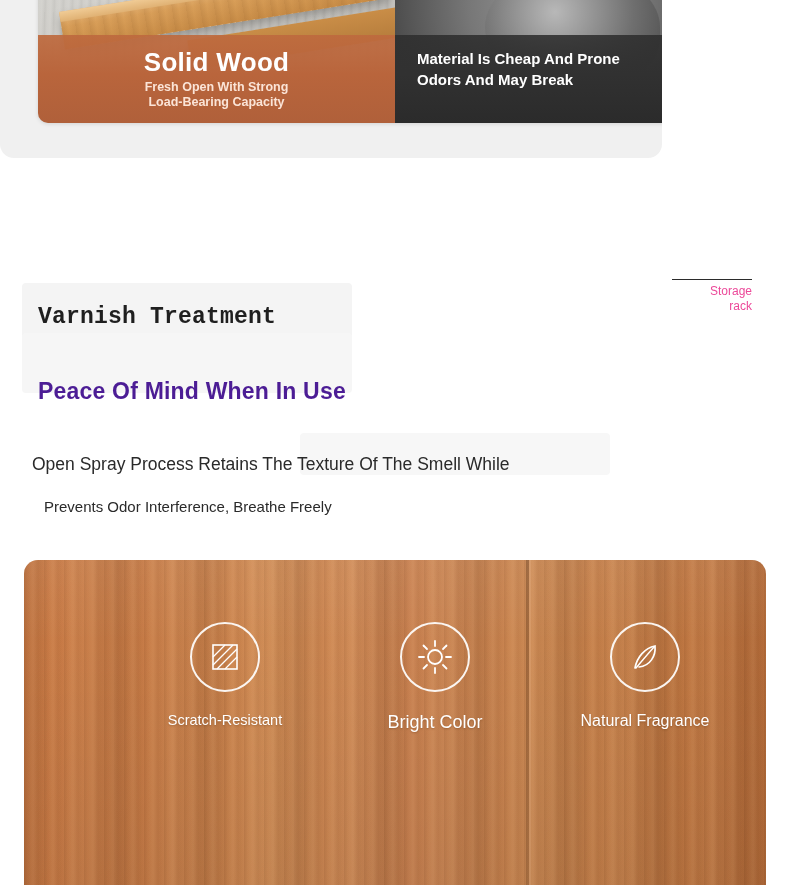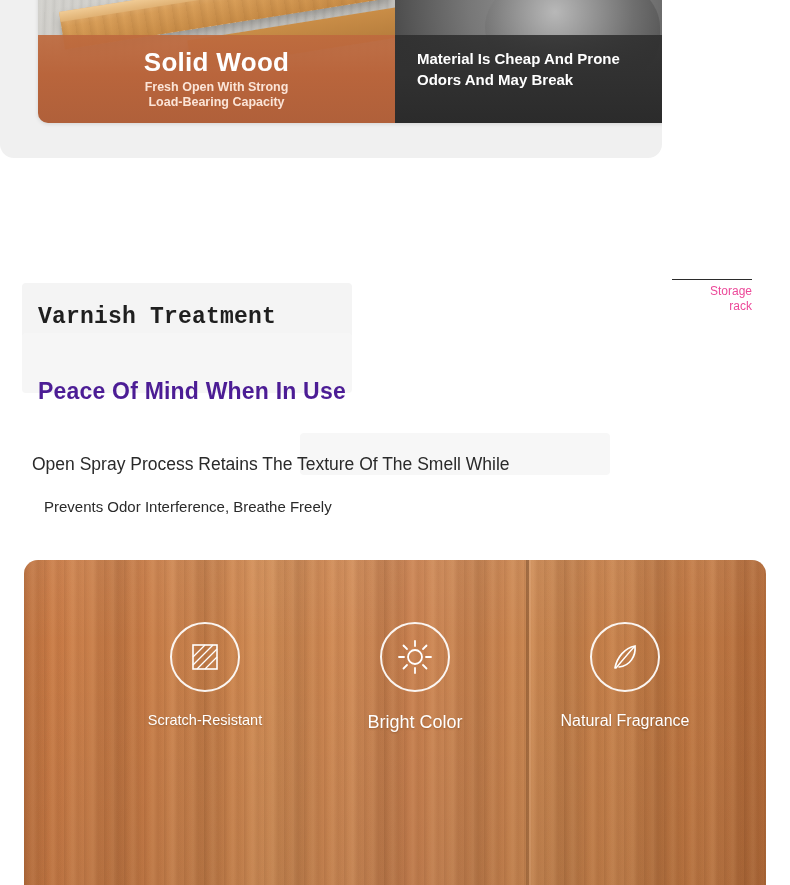--- a/index.html
+++ b/index.html
@@ -288,21 +288,21 @@
     background: linear-gradient(180deg, rgba(255,255,255,0.05) 0%, rgba(0,0,0,0.0) 25%, rgba(0,0,0,0.06) 100%);
   }
 
   .features {
     position: absolute;
     left: 0;
     right: 0;
     top: 62px;
     display: flex;
     justify-content: flex-start;
-    padding-left: 76px;
+    padding-left: 96px;
   }
   .feature {
     width: 210px;
     text-align: center;
   }
   .feature .ring {
     width: 70px;
     height: 70px;
     border: 2px solid rgba(255,255,255,0.92);
     border-radius: 50%;

